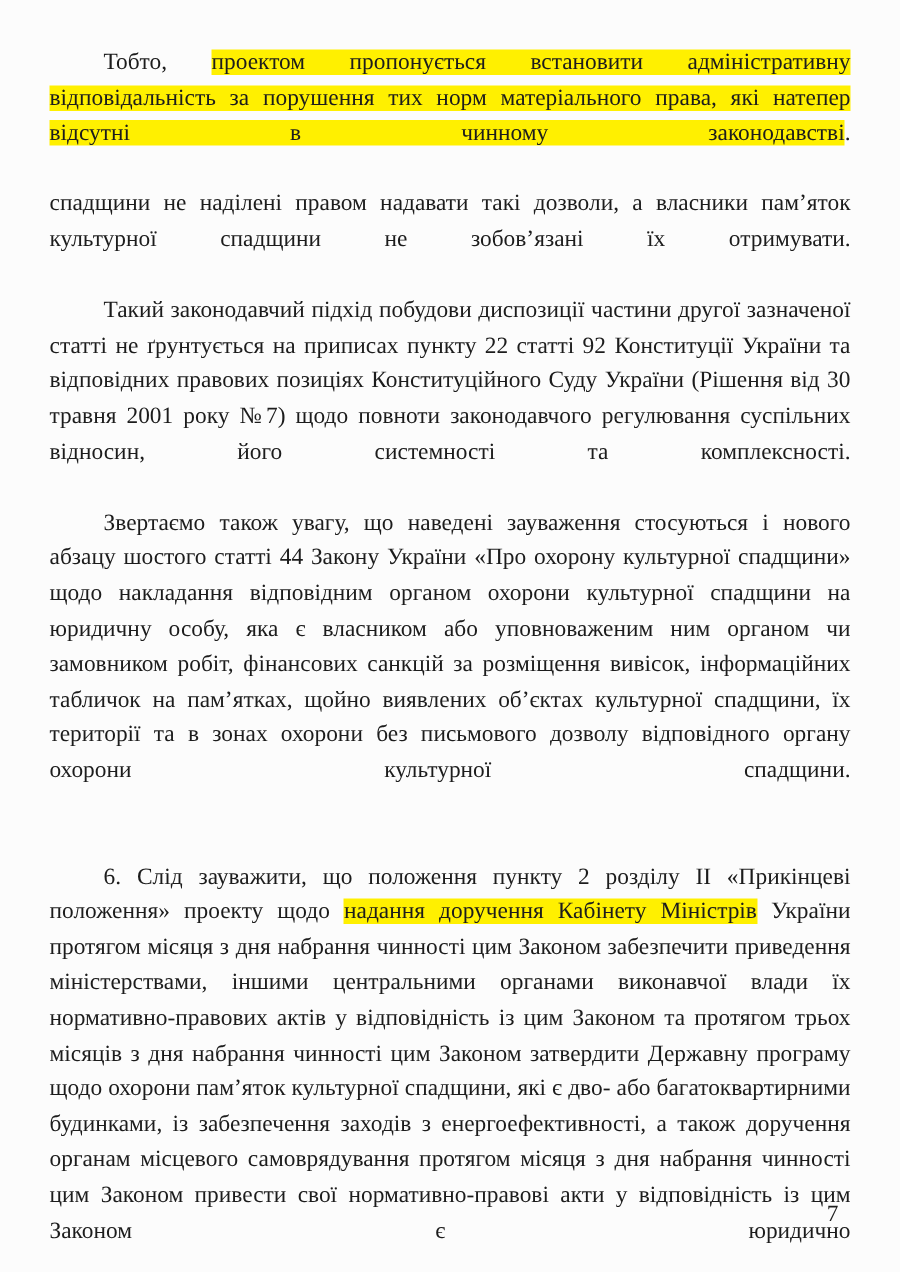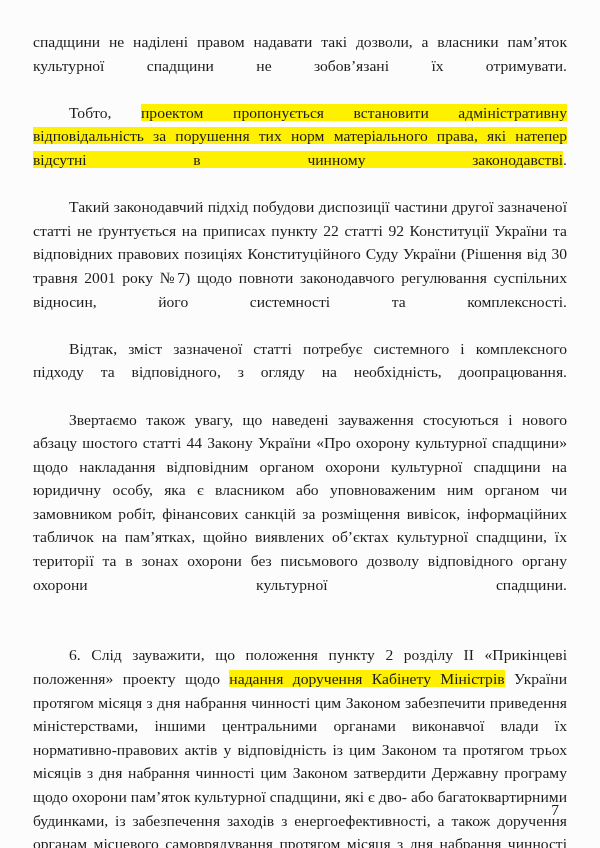--- a/index.html
+++ b/index.html
@@ -58,21 +58,20 @@
     font-size: 15.6px;
     line-height: 1;
     color: #1c1c1c;
   }
 </style>
 </head>
 <body>
 
 <div class="page">
   <div class="doc-body" id="doc-body">
+      <p class="para indent" id="para-tobto"><span>Тобто, </span><span class="hl">проектом пропонується встановити адміністративну відповідальність за порушення тих норм матеріального права, які натепер відсутні в чинному законодавстві</span><span>.</span></p>
       <p class="para" id="para-continuation"><span>спадщини не наділені правом надавати такі дозволи, а власники пам’яток культурної спадщини не зобов’язані їх отримувати.</span></p>
-      <p class="para indent" id="para-tobto"><span>Тобто, </span><span class="hl">проектом пропонується встановити адміністративну відповідальність за порушення тих норм матеріального права, які натепер відсутні в чинному законодавстві</span><span>.</span></p>
       <p class="para indent" id="para-takyi-zakonodavchyi-pidkhid"><span>Такий законодавчий підхід побудови диспозиції частини другої зазначеної статті не ґрунтується на приписах пункту 22 статті 92 Конституції України та відповідних правових позиціях Конституційного Суду України (Рішення від 30 травня 2001 року №7)  щодо повноти законодавчого регулювання суспільних відносин, його системності та комплексності.</span></p>
-      <p class="para indent" id="para-vidtak"><span>Відтак, зміст зазначеної статті потребує системного і комплексного підходу та відповідного, з огляду на необхідність, доопрацювання.</span></p>
       <p class="para indent" id="para-zvertaiemo"><span>Звертаємо також увагу, що наведені зауваження стосуються і нового абзацу шостого статті 44 Закону України «Про охорону культурної спадщини» щодо накладання відповідним органом  охорони культурної спадщини на юридичну особу,  яка є власником або уповноваженим ним органом  чи замовником робіт, фінансових санкцій за розміщення вивісок, інформаційних табличок   на пам’ятках, щойно виявлених об’єктах культурної спадщини, їх території та в зонах охорони без письмового дозволу відповідного органу охорони культурної спадщини.</span></p>
       <p class="para indent spacer-before" id="para-item-6"><span>6. Слід зауважити, що положення пункту 2 розділу ІІ «Прикінцеві положення» проекту щодо </span><span class="hl">надання доручення Кабінету Міністрів</span><span> України протягом місяця з дня набрання чинності цим Законом забезпечити приведення міністерствами, іншими центральними органами виконавчої влади їх нормативно-правових актів у відповідність із цим Законом та протягом трьох місяців з дня набрання чинності цим Законом затвердити Державну програму щодо охорони пам’яток культурної спадщини, які є дво- або багатоквартирними будинками, із забезпечення заходів з енергоефективності, а також доручення органам місцевого самоврядування протягом місяця з дня набрання чинності цим Законом привести свої нормативно-правові акти у відповідність із цим Законом є юридично </span></p>
     </div>
   <div class="page-number">7</div>
 </div>
 
 </body></html>

